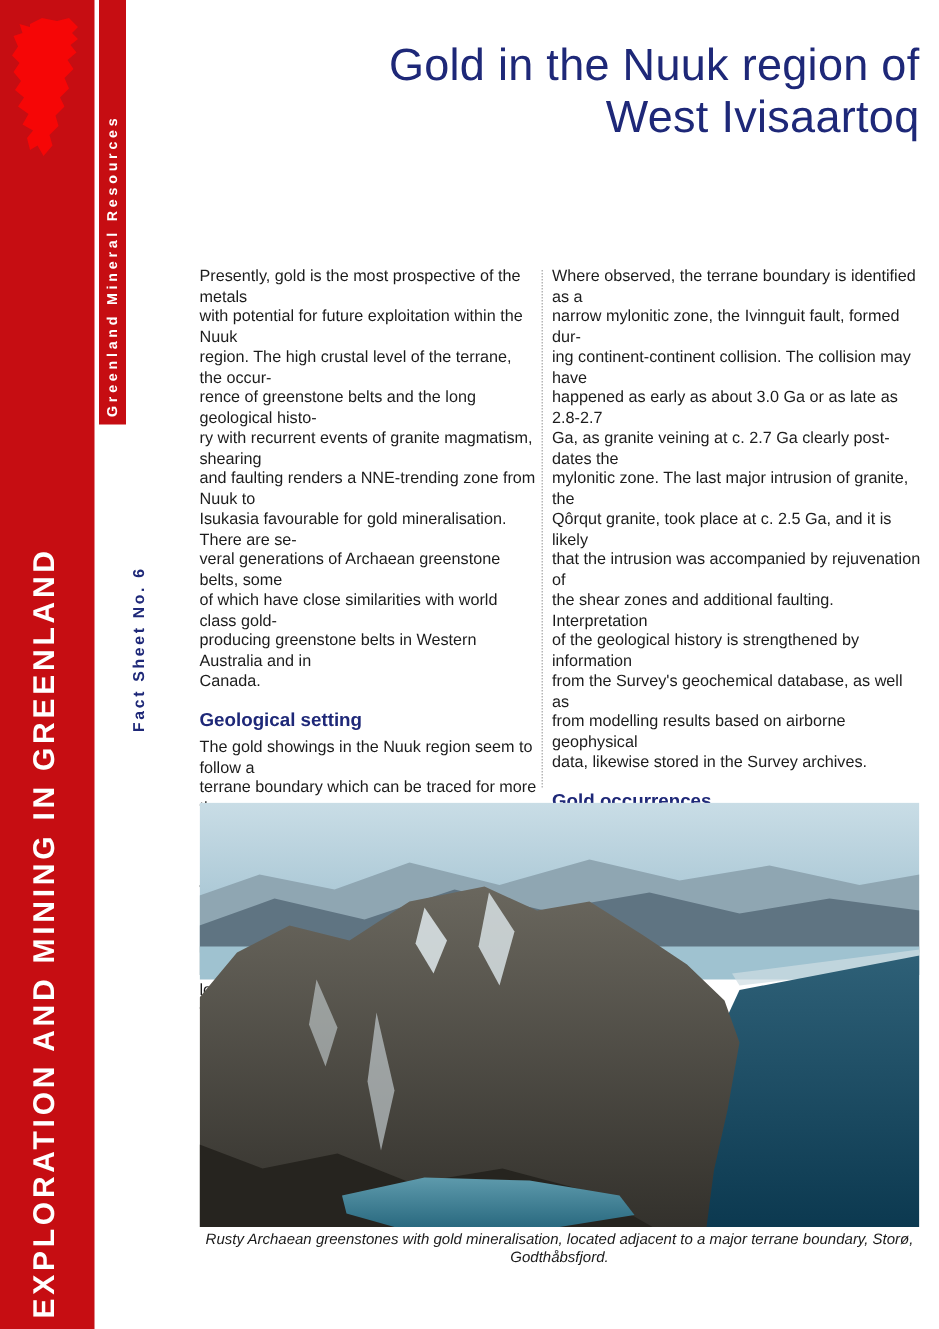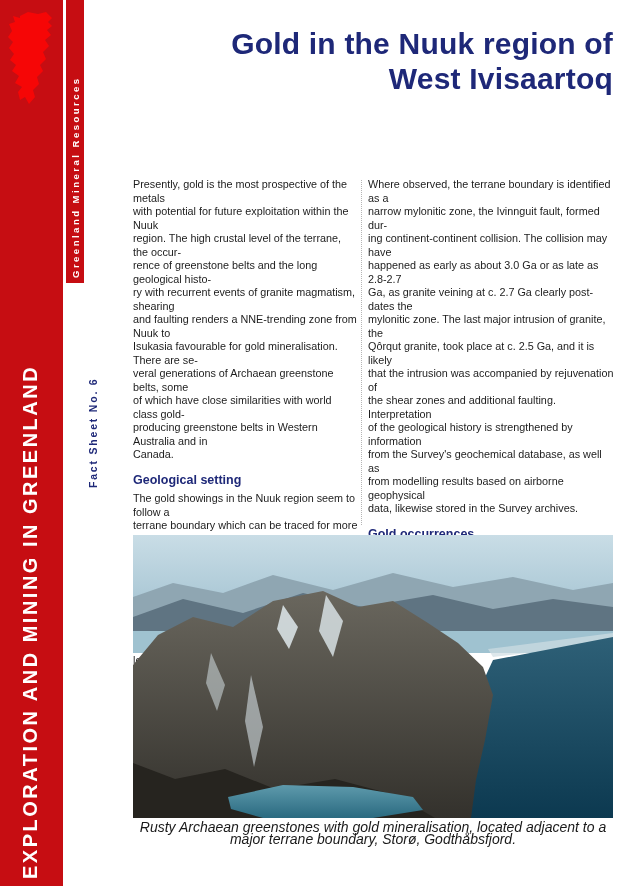--- a/index.html
+++ b/index.html
@@ -31,21 +31,21 @@
   }
   .factsheet-label {
     position:absolute; left:87px; top:288px; height:200px;
     writing-mode:vertical-rl; transform:rotate(180deg);
     color:#1e2878; font-size:10.5px; font-weight:bold; letter-spacing:1.8px;
     white-space:nowrap;
   }
   
   .title {
     position:absolute; right:13px; top:26px; text-align:right;
-    color:#1e2878; font-size:30px; font-weight:bold; line-height:35px;
+    color:#1e2878; font-size:30px; font-weight:normal; line-height:35px;
     letter-spacing:0.2px;
   }
   
   .col { position:absolute; top:178px; color:#1c1c1c; font-size:10.8px; line-height:13.5px; }
   .col-left  { left:133px; width:226px; }
   .col-right { left:368px; width:246px; }
   .divider {
     position:absolute; left:361px; top:180px; height:345px; width:0;
     border-left:1px dotted #b5b5b5;
   }
@@ -57,21 +57,21 @@
     margin:12px 0 5px 0;
   }
   
   .photo {
     position:absolute; left:133px; top:535px; width:480px; height:283px;
     overflow:hidden;
   }
   .photo svg { display:block; }
   .caption {
     position:absolute; left:133px; top:821px; width:480px; text-align:center;
-    font-style:italic; font-size:14px; color:#1a1a1a; line-height:12px;
+    font-style:italic; font-size:10px; color:#1a1a1a; line-height:12px;
   }
 </style>
 </head>
 <body>
 
 <div class="page">
 
   <div class="redbar">
     <svg class="map-icon" viewBox="0 0 52 98" preserveAspectRatio="none">
       <path fill="#f60606" d="M14,6 L22,2 L32,4 L40,2 L46,8 L42,12 L46,16 L41,20 L45,25

